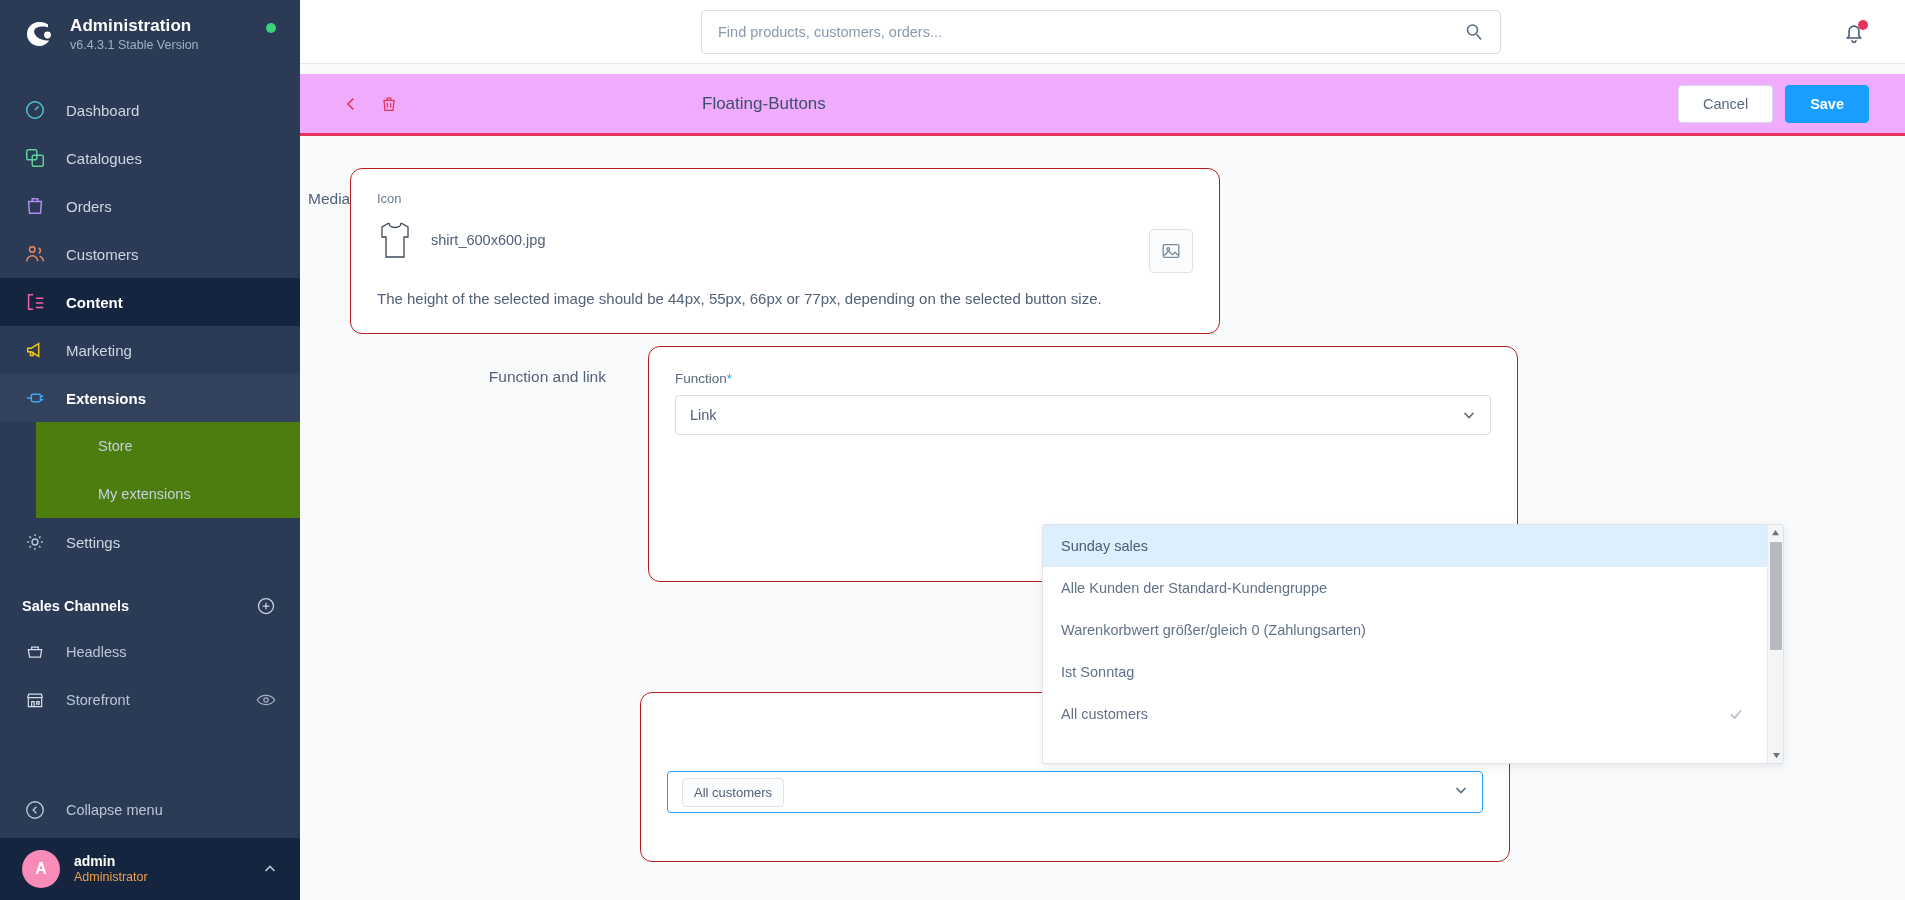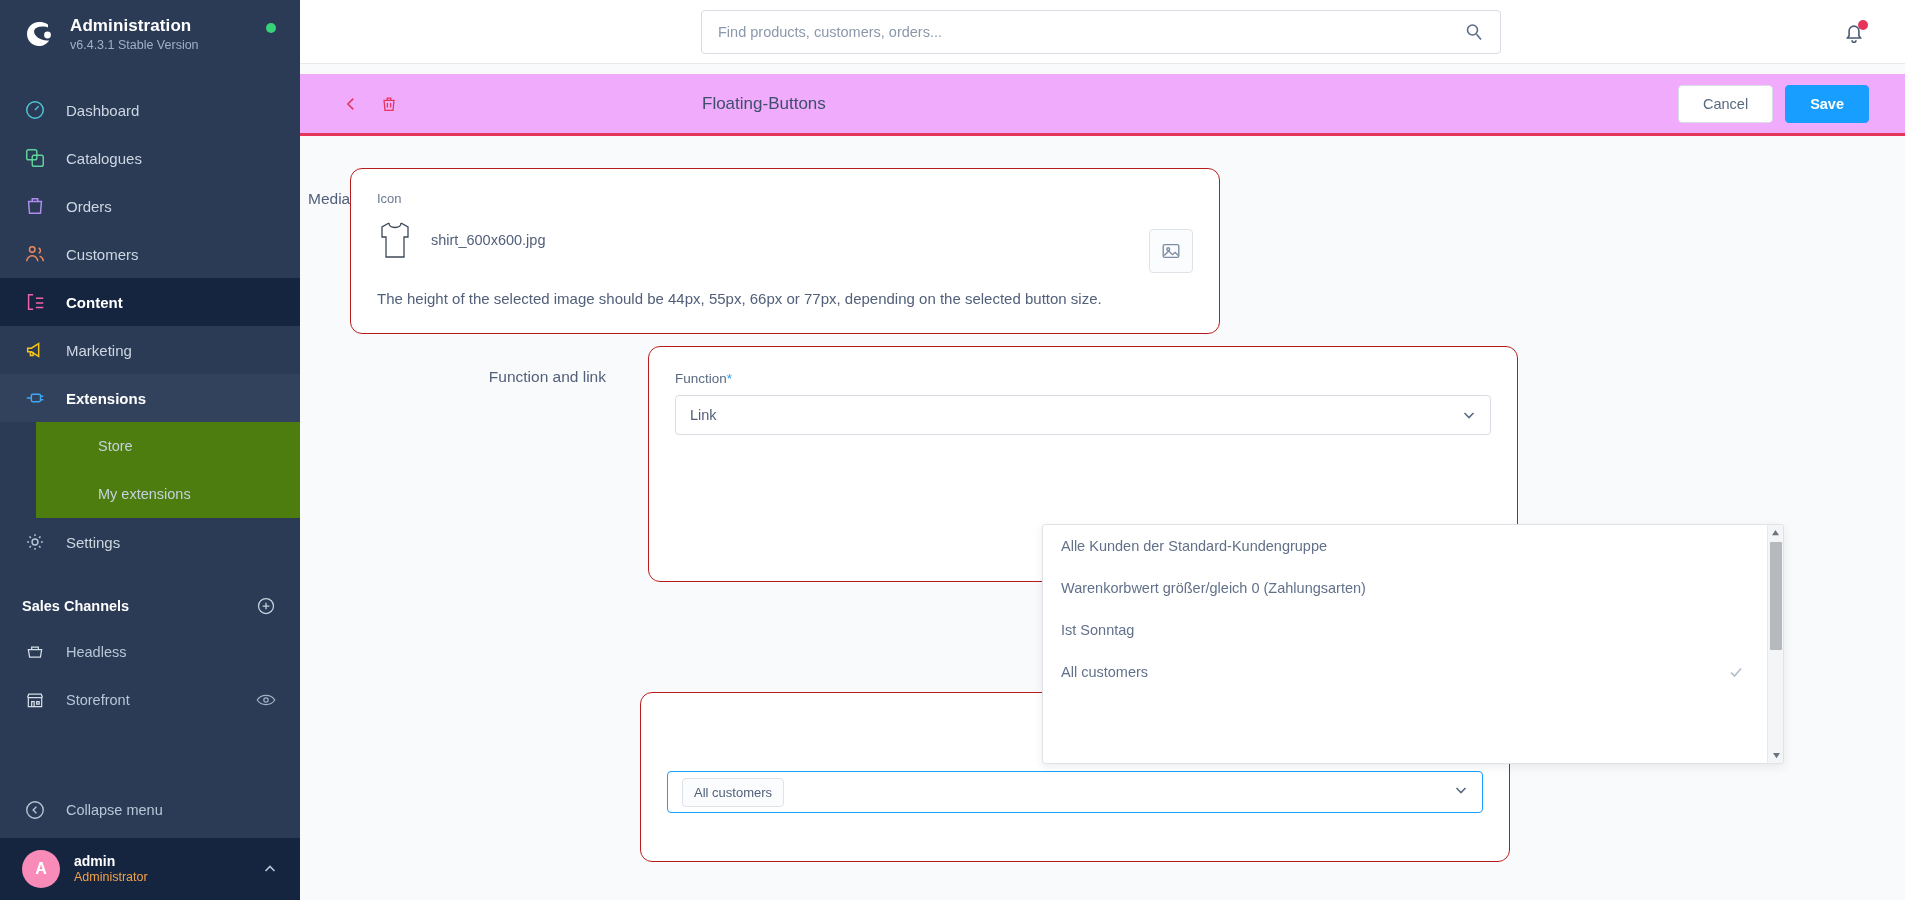--- a/index.html
+++ b/index.html
@@ -483,20 +483,23 @@
               <svg viewBox="0 0 14 14" width="14" height="14" fill="none" stroke="#5a6a80" stroke-width="1.6">
                 <path d="M2.5 5L7 9.5 11.5 5"></path>
               </svg>
             </span>
           </div>
         </div>
       </div>
 
       <div class="dropdown" style="left:742px; top:378px; width:742px; height:240px;">
         <div class="dd-list">
+          <div class="dd-item highlight">
+            <span>Sunday sales</span>
+          </div>
           <div class="dd-item">
             <span>Alle Kunden der Standard-Kundengruppe</span>
           </div>
           <div class="dd-item">
             <span>Warenkorbwert größer/gleich 0 (Zahlungsarten)</span>
           </div>
           <div class="dd-item">
             <span>Ist Sonntag</span>
           </div>
           <div class="dd-item">

